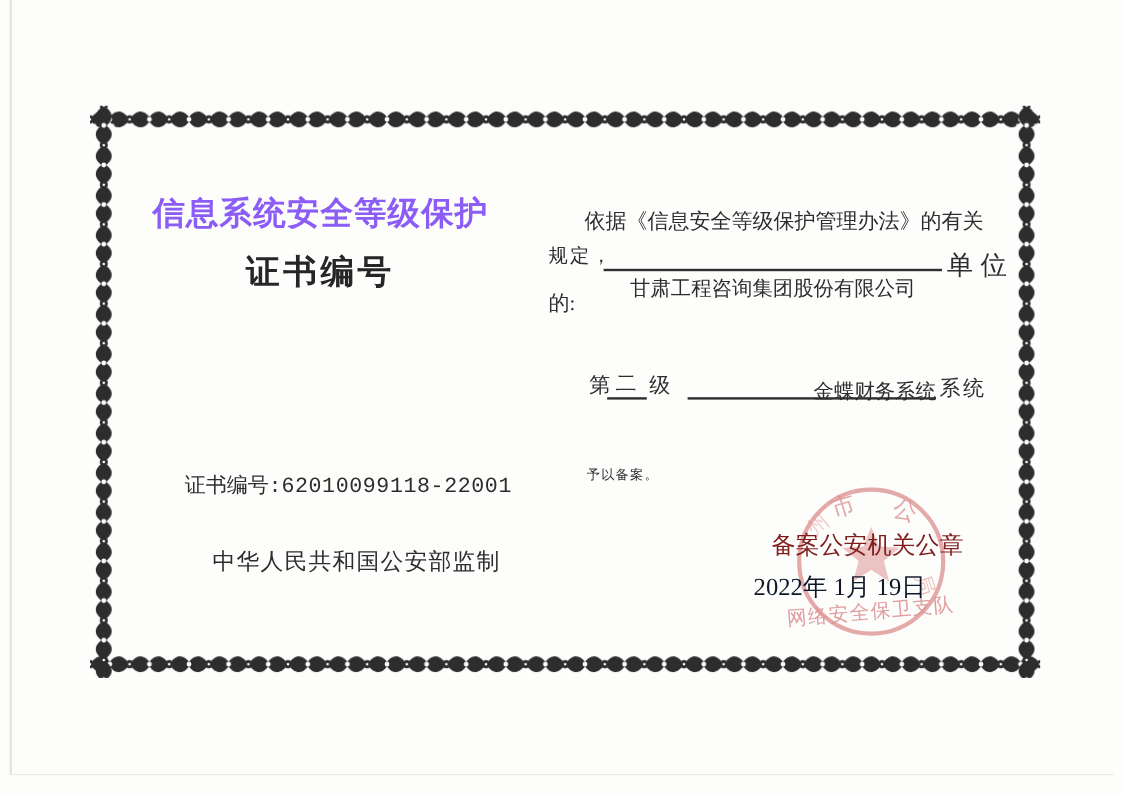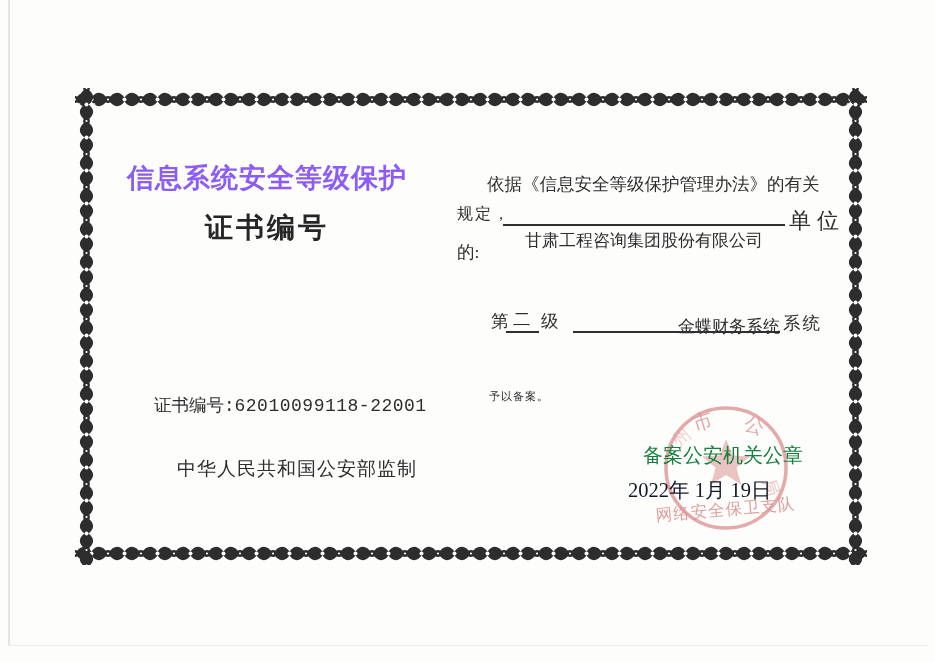--- a/index.html
+++ b/index.html
@@ -30,21 +30,21 @@
   .grade-level{left:513px;top:309px;font-size:17.5px;}
   .grade-level-underline{position:absolute;left:506px;top:331px;width:33px;height:2px;background:#2f2f2f;}
   .grade-mid{left:541px;top:311px;font-size:17.5px;}
   .system-name{left:574px;top:317px;width:206px;text-align:right;font-size:17px;}
   .system-underline{position:absolute;left:573px;top:331px;width:207px;height:2px;background:#2f2f2f;}
   .grade-suffix{left:783px;top:313px;font-size:17.5px;letter-spacing:2px;}
   .filing-note{left:489px;top:375px;font-size:11px;letter-spacing:1px;margin-top:15px;}
   .cert-no{left:154px;top:396px;font-size:17.5px;font-family:Liberation Mono, monospace;}
   .cert-no .num{font-size:18px;letter-spacing:.5px;}
   .issuer{left:177px;top:458px;font-size:19px;letter-spacing:1px;}
-  .seal-caption{left:643px;top:444px;font-size:20px;color:#15803d;}
+  .seal-caption{left:643px;top:444px;font-size:20px;color:#7f1d1d;}
   .cert-date{left:628px;top:479px;font-size:20.5px;color:#0f172a;}
   .seal-svg{position:absolute;left:655px;top:403px;color:var(--seal,#dd9494);}
   .z-text{z-index:3;}
 </style>
 </head>
 <body>
 
 <div class="page">
 
   <div class="scan-line-left"></div>

